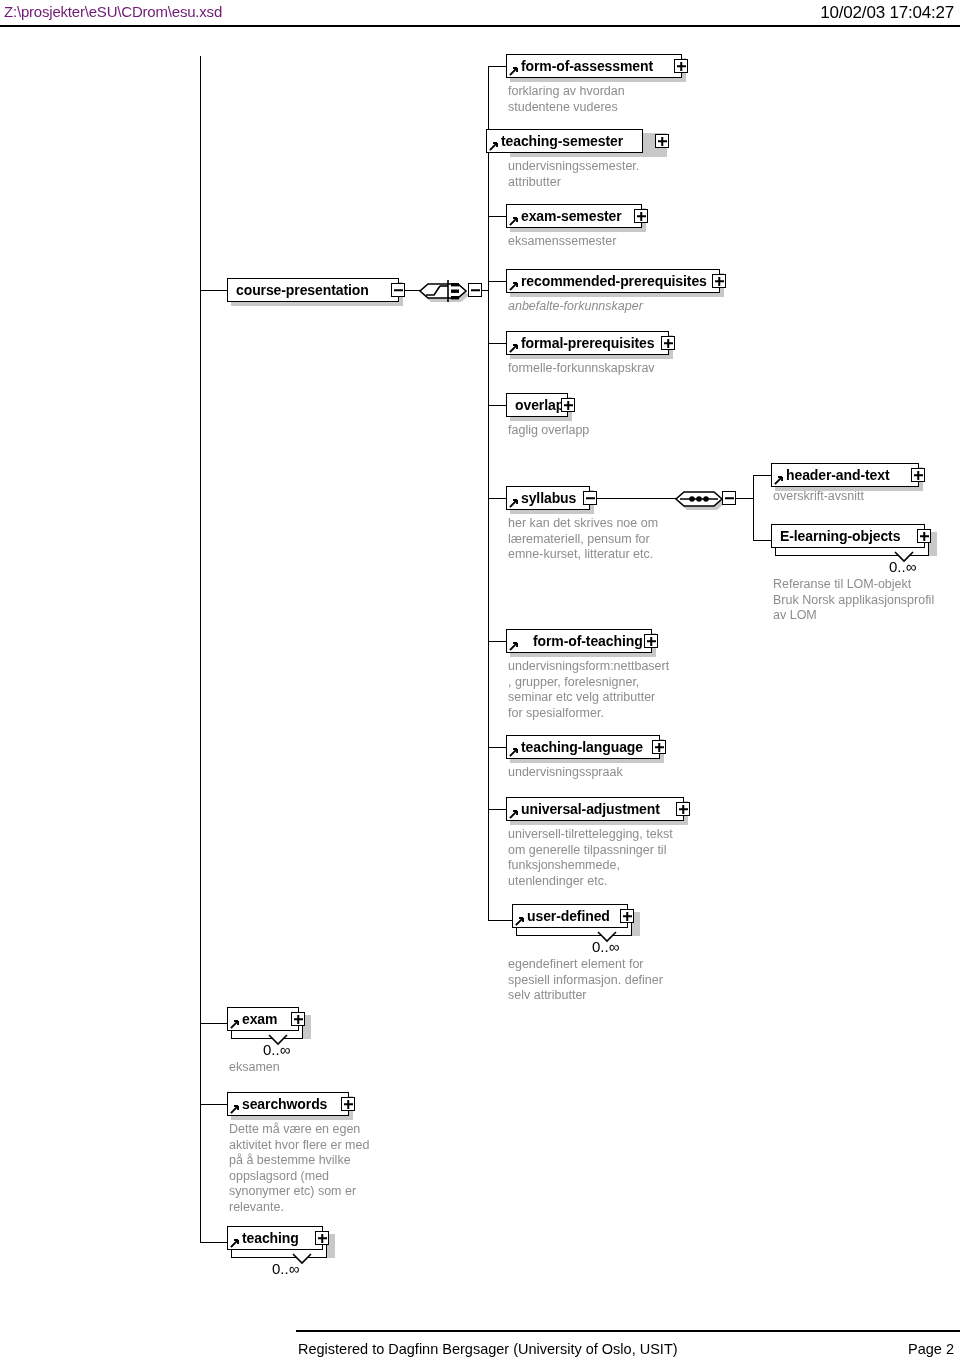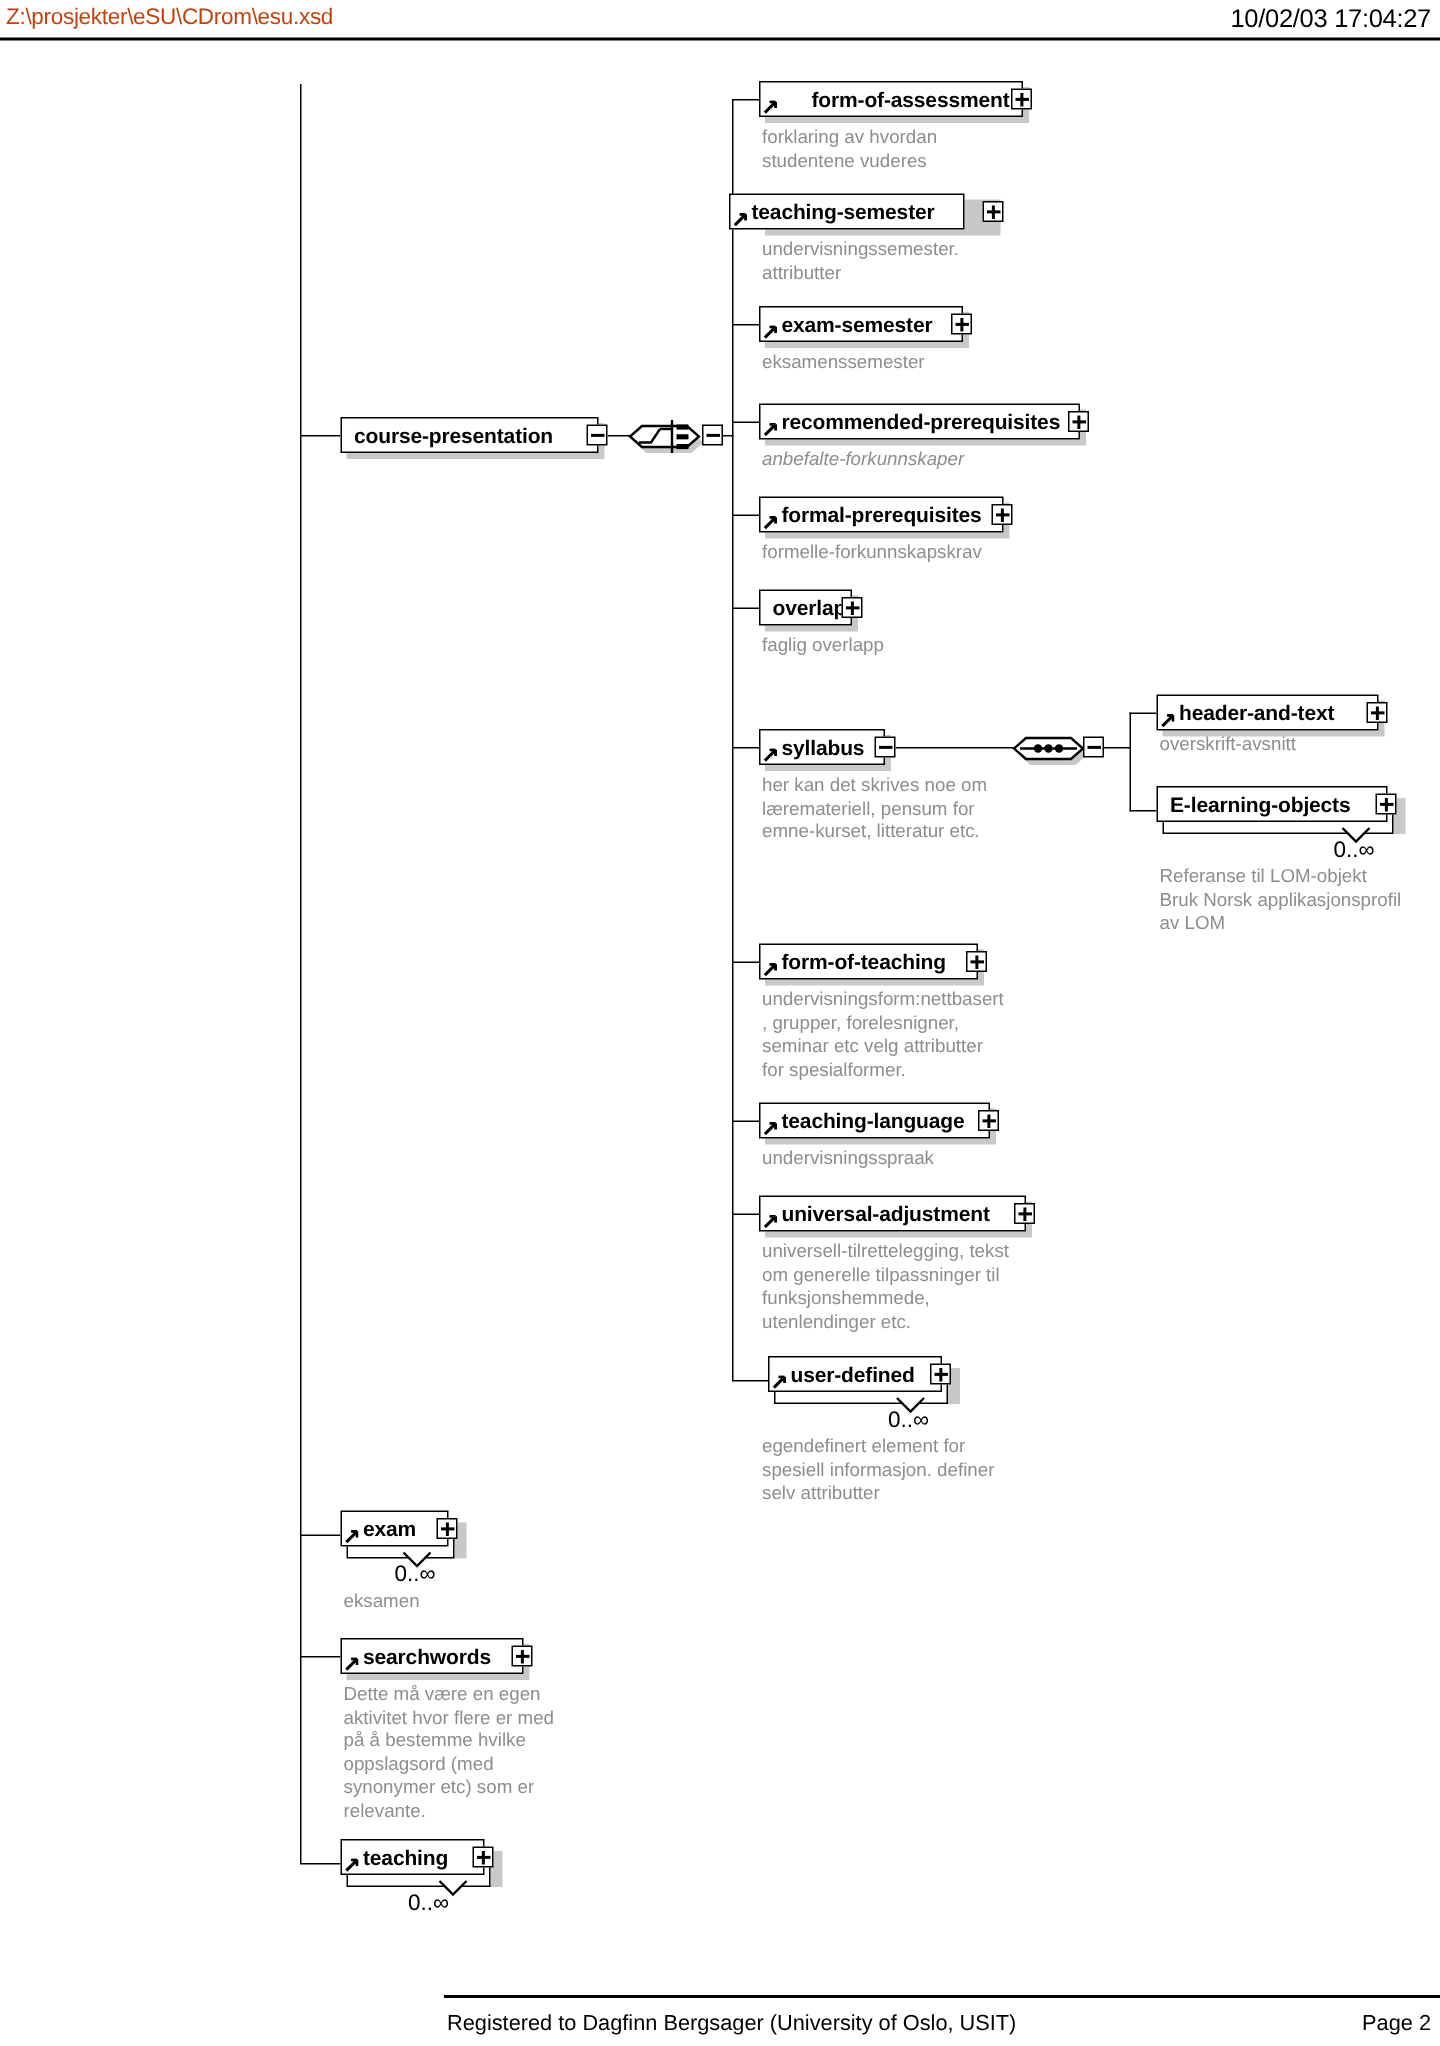--- a/index.html
+++ b/index.html
@@ -22,21 +22,21 @@
   
   #header-bar {
     position: absolute;
     left: 0; top: 0;
     width: 960px; height: 30px;
   }
   #header-path {
     position: absolute;
     left: 4px; top: 3px;
     font-size: 15px;
-    color: #c2410c;
+    color: #701a75;
     letter-spacing: -0.2px;
     white-space: nowrap;
   }
   #header-date {
     position: absolute;
     right: 6px; top: 3px;
     font-size: 17px;
     color: #000;
     letter-spacing: -0.2px;
     white-space: nowrap;
@@ -225,21 +225,21 @@
       <rect x="33" y="24" width="8" height="3.4" fill="#000000"></rect>
       <line x1="22" y1="14" x2="30" y2="14" stroke="#000000" stroke-width="1.6"></line>
     </svg>
     <div class="plusbox minus" style="left:468px; top:283px;"></div>
     <div class="rail h" style="left:482px; top:290px; width:7px;"></div>
 
     <div class="rail v" style="left:488px; top:66px; height:854px;"></div>
 
     <div class="rail h" style="left:488px; top:66px; width:18px;"></div>
     <div class="node-shadow" style="left:510px; top:58px; width:176px; height:24px;"></div>
-    <div class="node has-arrow" style="left:506px; top:54px; width:176px;padding-left:20px;">
+    <div class="node has-arrow" style="left:506px; top:54px; width:176px;">
       <span class="label">form-of-assessment</span>
       <svg class="arrow-glyph" viewBox="0 0 10 10">
         <path d="M1,9 L9,1 M9,1 L4.5,1 M9,1 L9,5.5" stroke="#000" stroke-width="2.2" fill="none"></path>
       </svg>
     </div>
     <div class="plusbox plus" style="left:674px; top:59px;"></div>
     <div class="desc" style="left:508px; top:84px;">forklaring av hvordan
 studentene vuderes</div>
 
     <div class="rail h" style="left:488px; top:141px; width:18px;"></div>
@@ -344,21 +344,21 @@
     <svg class="chevron" style="left:893px; top:551px;" width="22" height="12" viewBox="0 0 22 12">
       <path d="M2,1 L11,10 L20,1" fill="#ffffff" stroke="#000000" stroke-width="1.6"></path>
     </svg>
     <div class="occurs" style="left:889px; top:558px;">0..∞</div>
     <div class="desc" style="left:773px; top:577px;">Referanse til LOM-objekt
 Bruk Norsk applikasjonsprofil
 av LOM</div>
 
     <div class="rail h" style="left:488px; top:641px; width:18px;"></div>
     <div class="node-shadow" style="left:510px; top:633px; width:146px; height:24px;"></div>
-    <div class="node has-arrow" style="left:506px; top:629px; width:146px;">
+    <div class="node has-arrow" style="left:506px; top:629px; width:146px;padding-left:12px;">
       <span class="label">form-of-teaching</span>
       <svg class="arrow-glyph" viewBox="0 0 10 10">
         <path d="M1,9 L9,1 M9,1 L4.5,1 M9,1 L9,5.5" stroke="#000" stroke-width="2.2" fill="none"></path>
       </svg>
     </div>
     <div class="plusbox plus" style="left:644px; top:634px;"></div>
     <div class="desc" style="left:508px; top:659px;">undervisningsform:nettbasert
 , grupper, forelesnigner,
 seminar etc velg attributter
 for spesialformer.</div>

